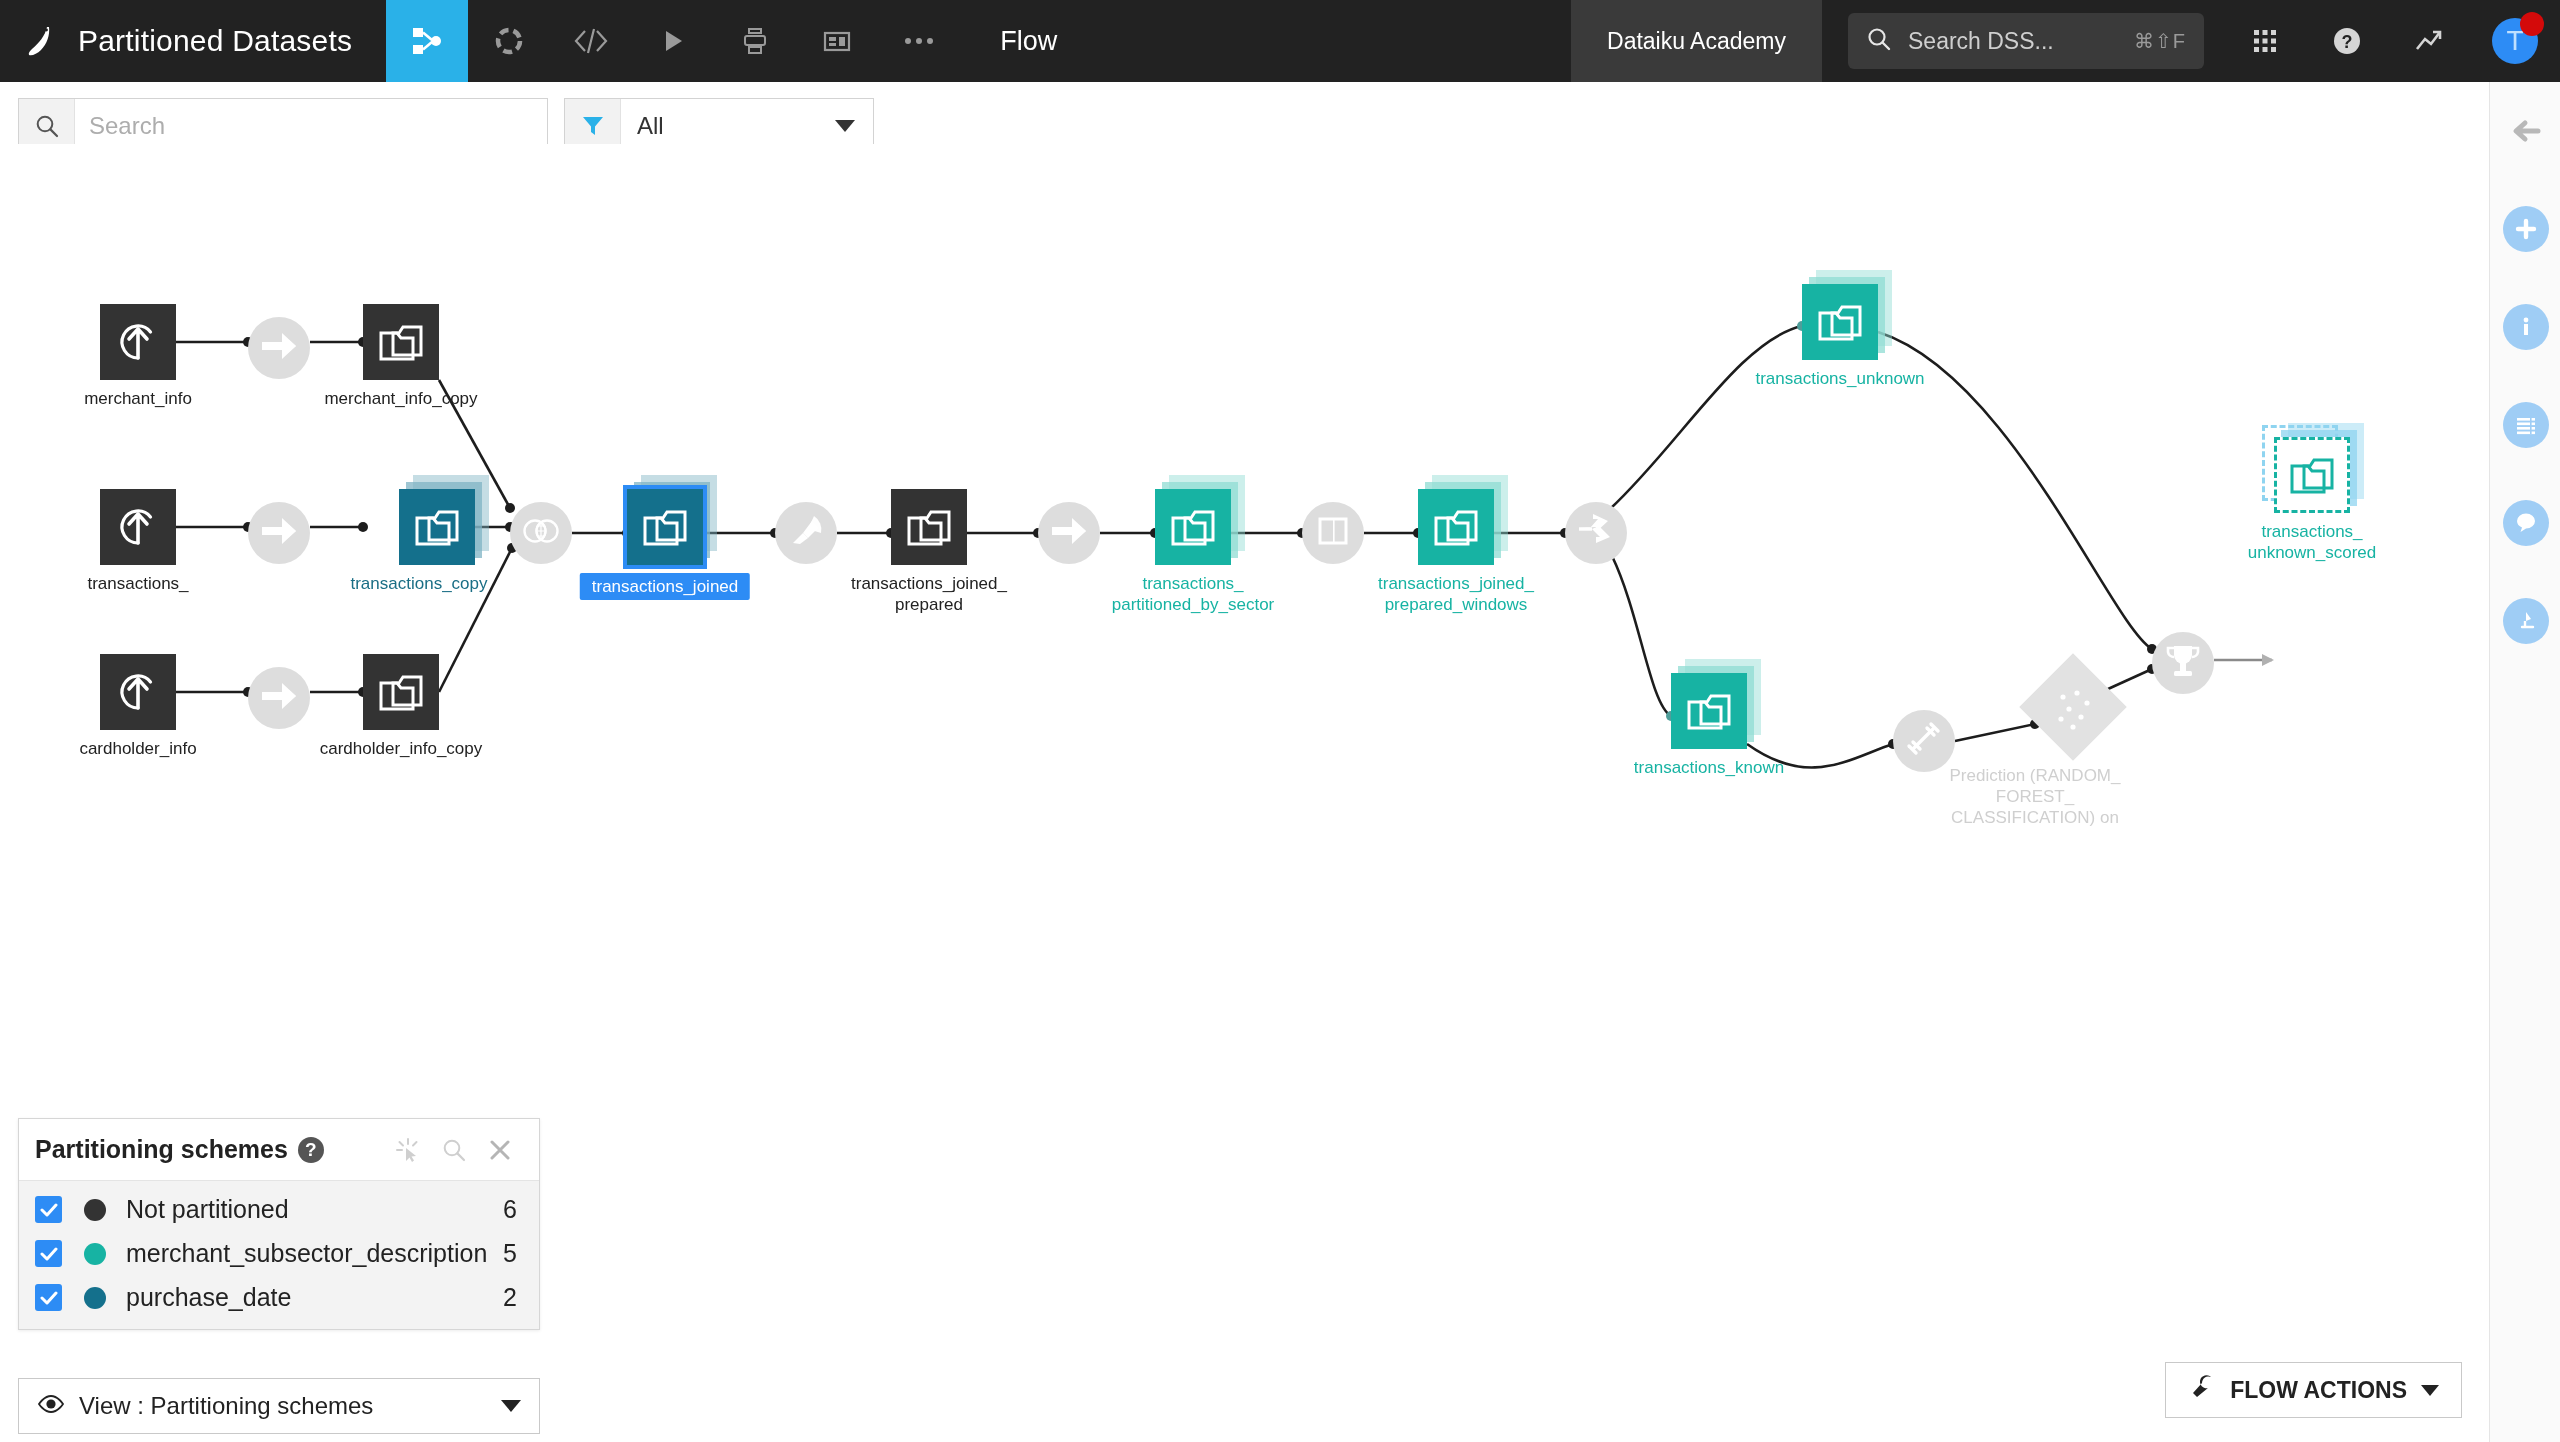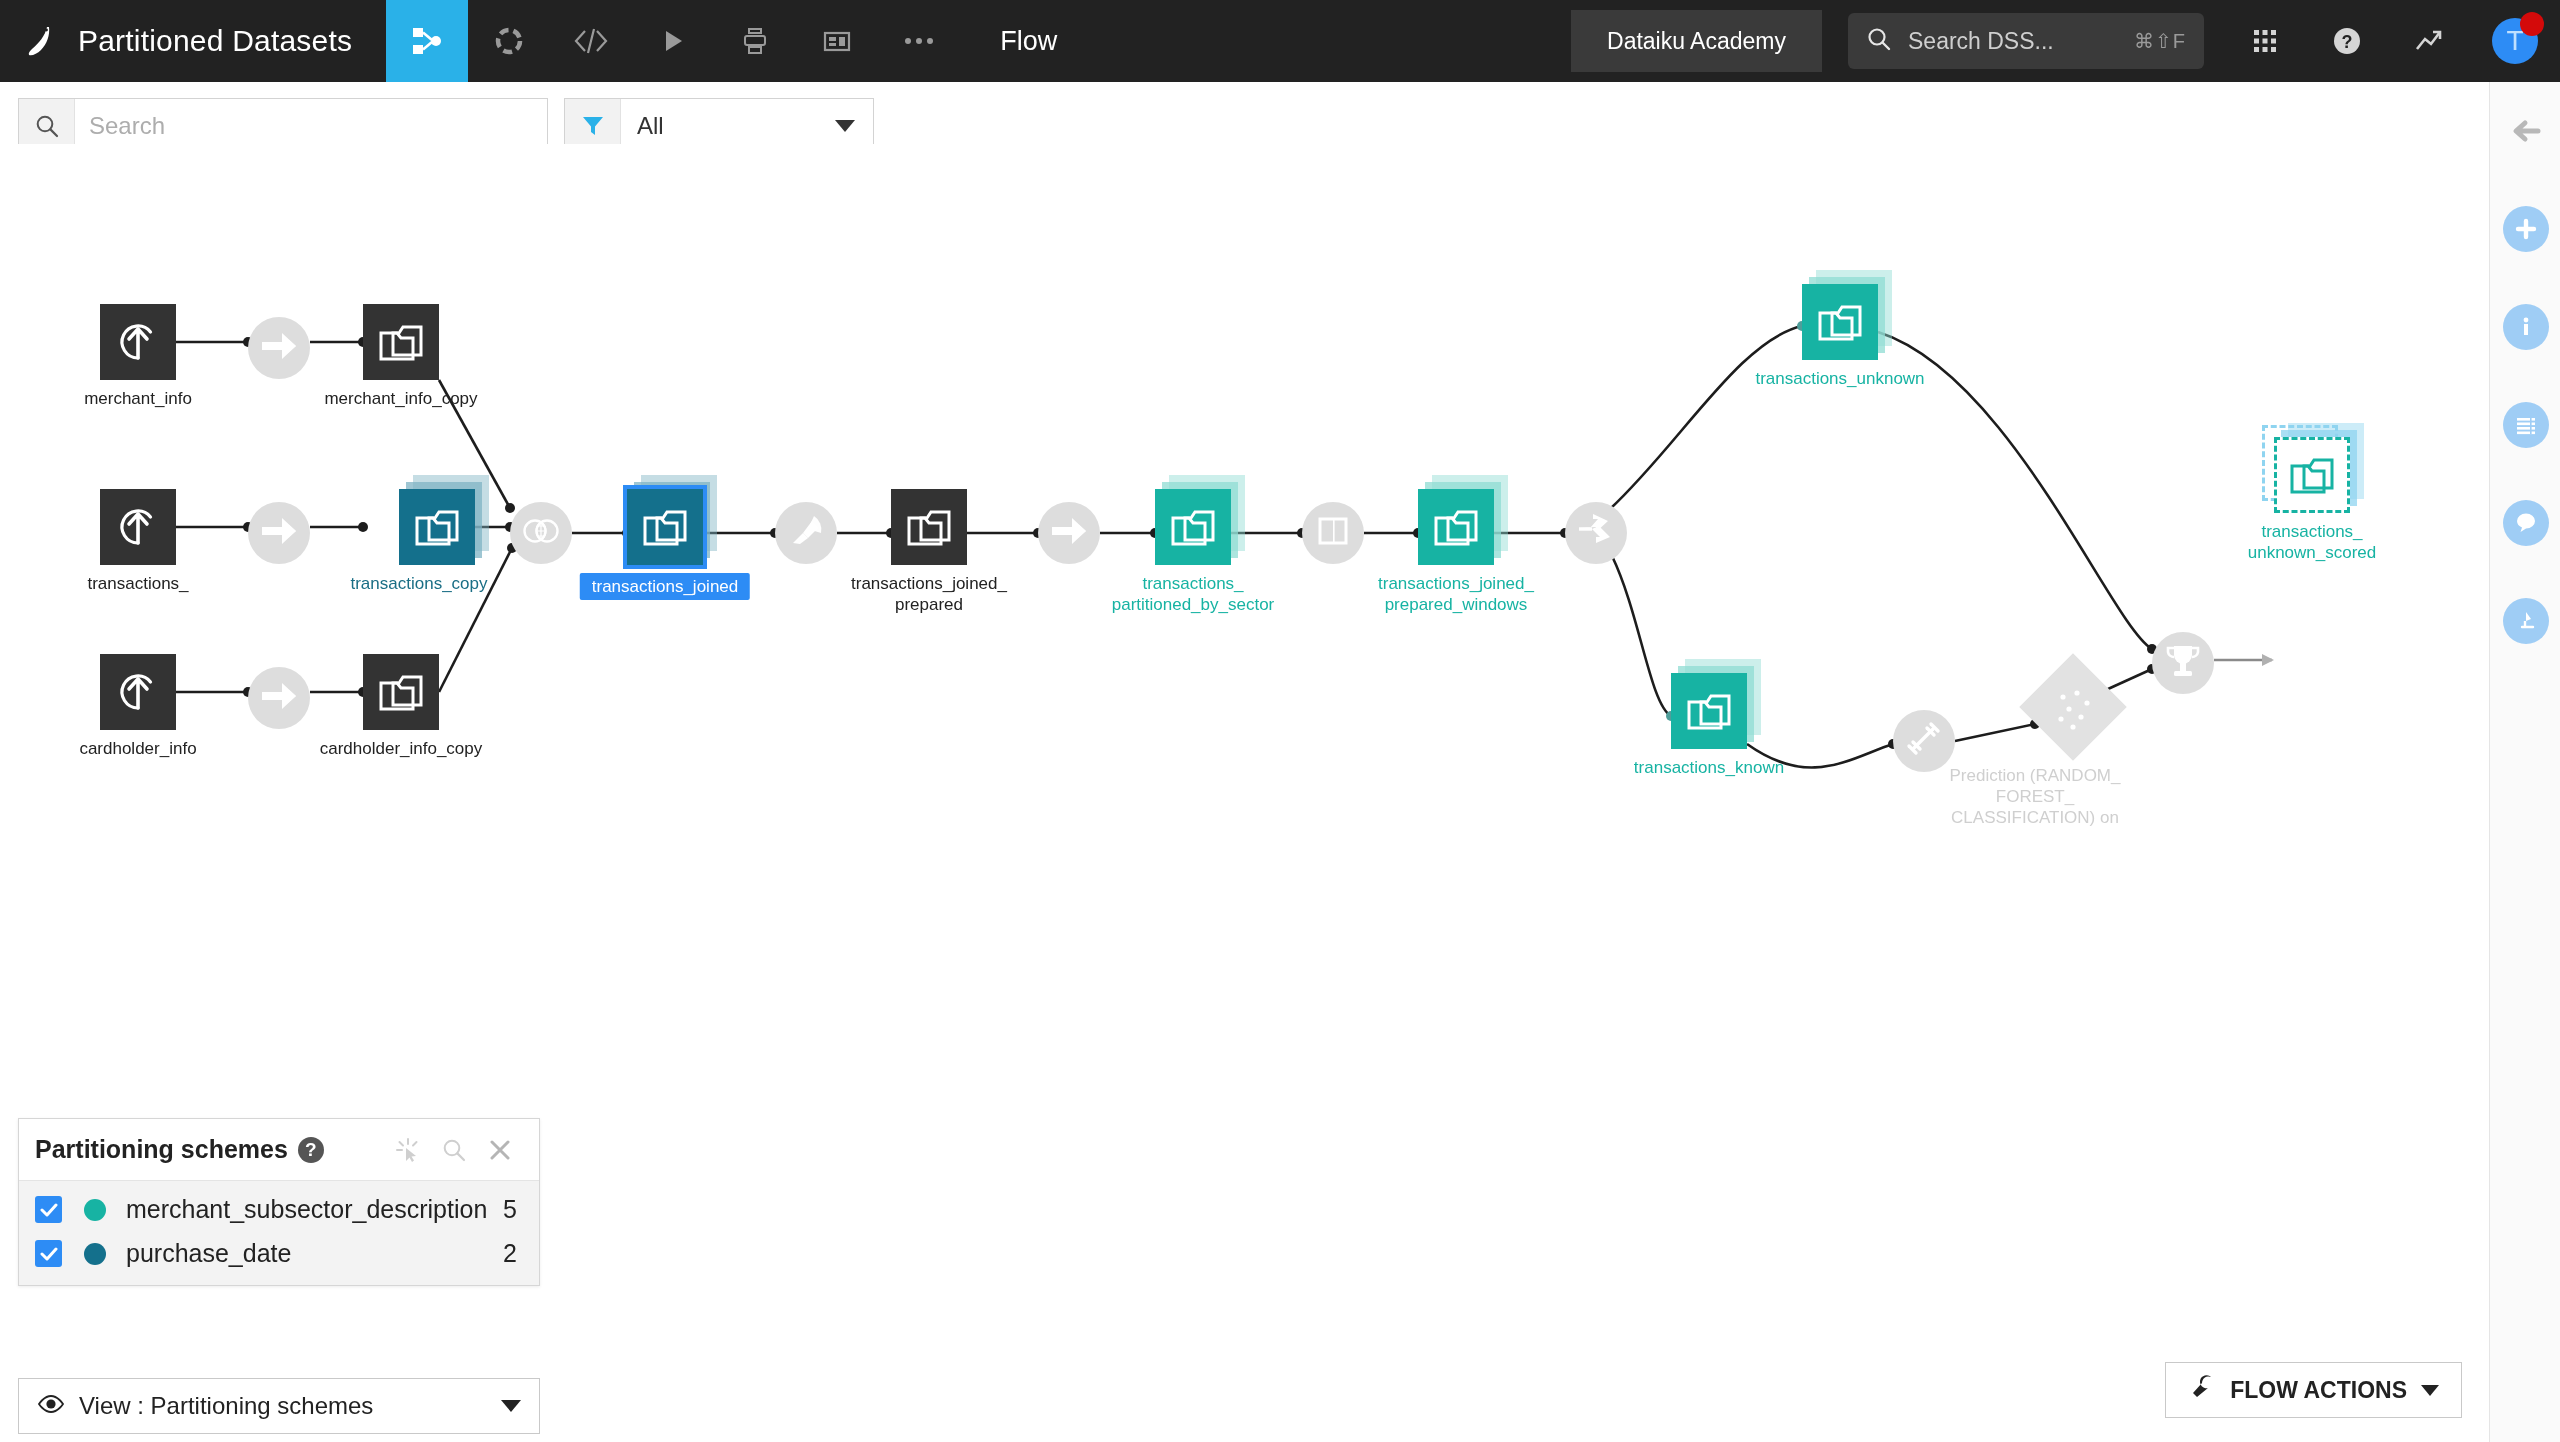--- a/index.html
+++ b/index.html
@@ -34,21 +34,21 @@
     cursor: pointer;
   }
   .nav-ic.active { background: #2ab1e8; }
   .nav-ic svg { display:block; }
   .flow-label {
     color: #ffffff; font-size: 27px; margin-left: 40px; margin-right: 40px;
     white-space: nowrap;
   }
   .topbar-spacer { flex: 1 1 auto; }
   .academy-btn {
-    height: 62px; padding: 0 36px;
+    height: 82px; padding: 0 36px;
     background: #3a3a3a; color: #ffffff;
     font-size: 23px; display: flex; align-items: center;
     white-space: nowrap; cursor: pointer;
   }
   .search-dss {
     margin-left: 26px; margin-right: 20px;
     height: 56px; width: 356px;
     background: #3a3a3a; border-radius: 6px;
     display: flex; align-items: center; padding: 0 18px;
     cursor: text;
@@ -828,20 +828,30 @@
         </svg>
       </span>
     </div>
     <div class="panel-body" id="panel-rows">
         <div class="prow">
           <div class="cbox">
             <svg width="18" height="14" viewBox="0 0 18 14">
       <path d="M2 7 L7 12 L16 2" fill="none" stroke="#fff" stroke-width="3" stroke-linecap="round" stroke-linejoin="round"></path>
     </svg>
           </div>
+          <div class="cdot" style="background: rgb(51, 51, 51);"></div>
+          <div class="plabel">Not partitioned</div>
+          <div class="pcount">6</div>
+        </div>
+        <div class="prow">
+          <div class="cbox">
+            <svg width="18" height="14" viewBox="0 0 18 14">
+      <path d="M2 7 L7 12 L16 2" fill="none" stroke="#fff" stroke-width="3" stroke-linecap="round" stroke-linejoin="round"></path>
+    </svg>
+          </div>
           <div class="cdot" style="background: rgb(23, 179, 163);"></div>
           <div class="plabel">merchant_subsector_description</div>
           <div class="pcount">5</div>
         </div>
         <div class="prow">
           <div class="cbox">
             <svg width="18" height="14" viewBox="0 0 18 14">
       <path d="M2 7 L7 12 L16 2" fill="none" stroke="#fff" stroke-width="3" stroke-linecap="round" stroke-linejoin="round"></path>
     </svg>
           </div>

